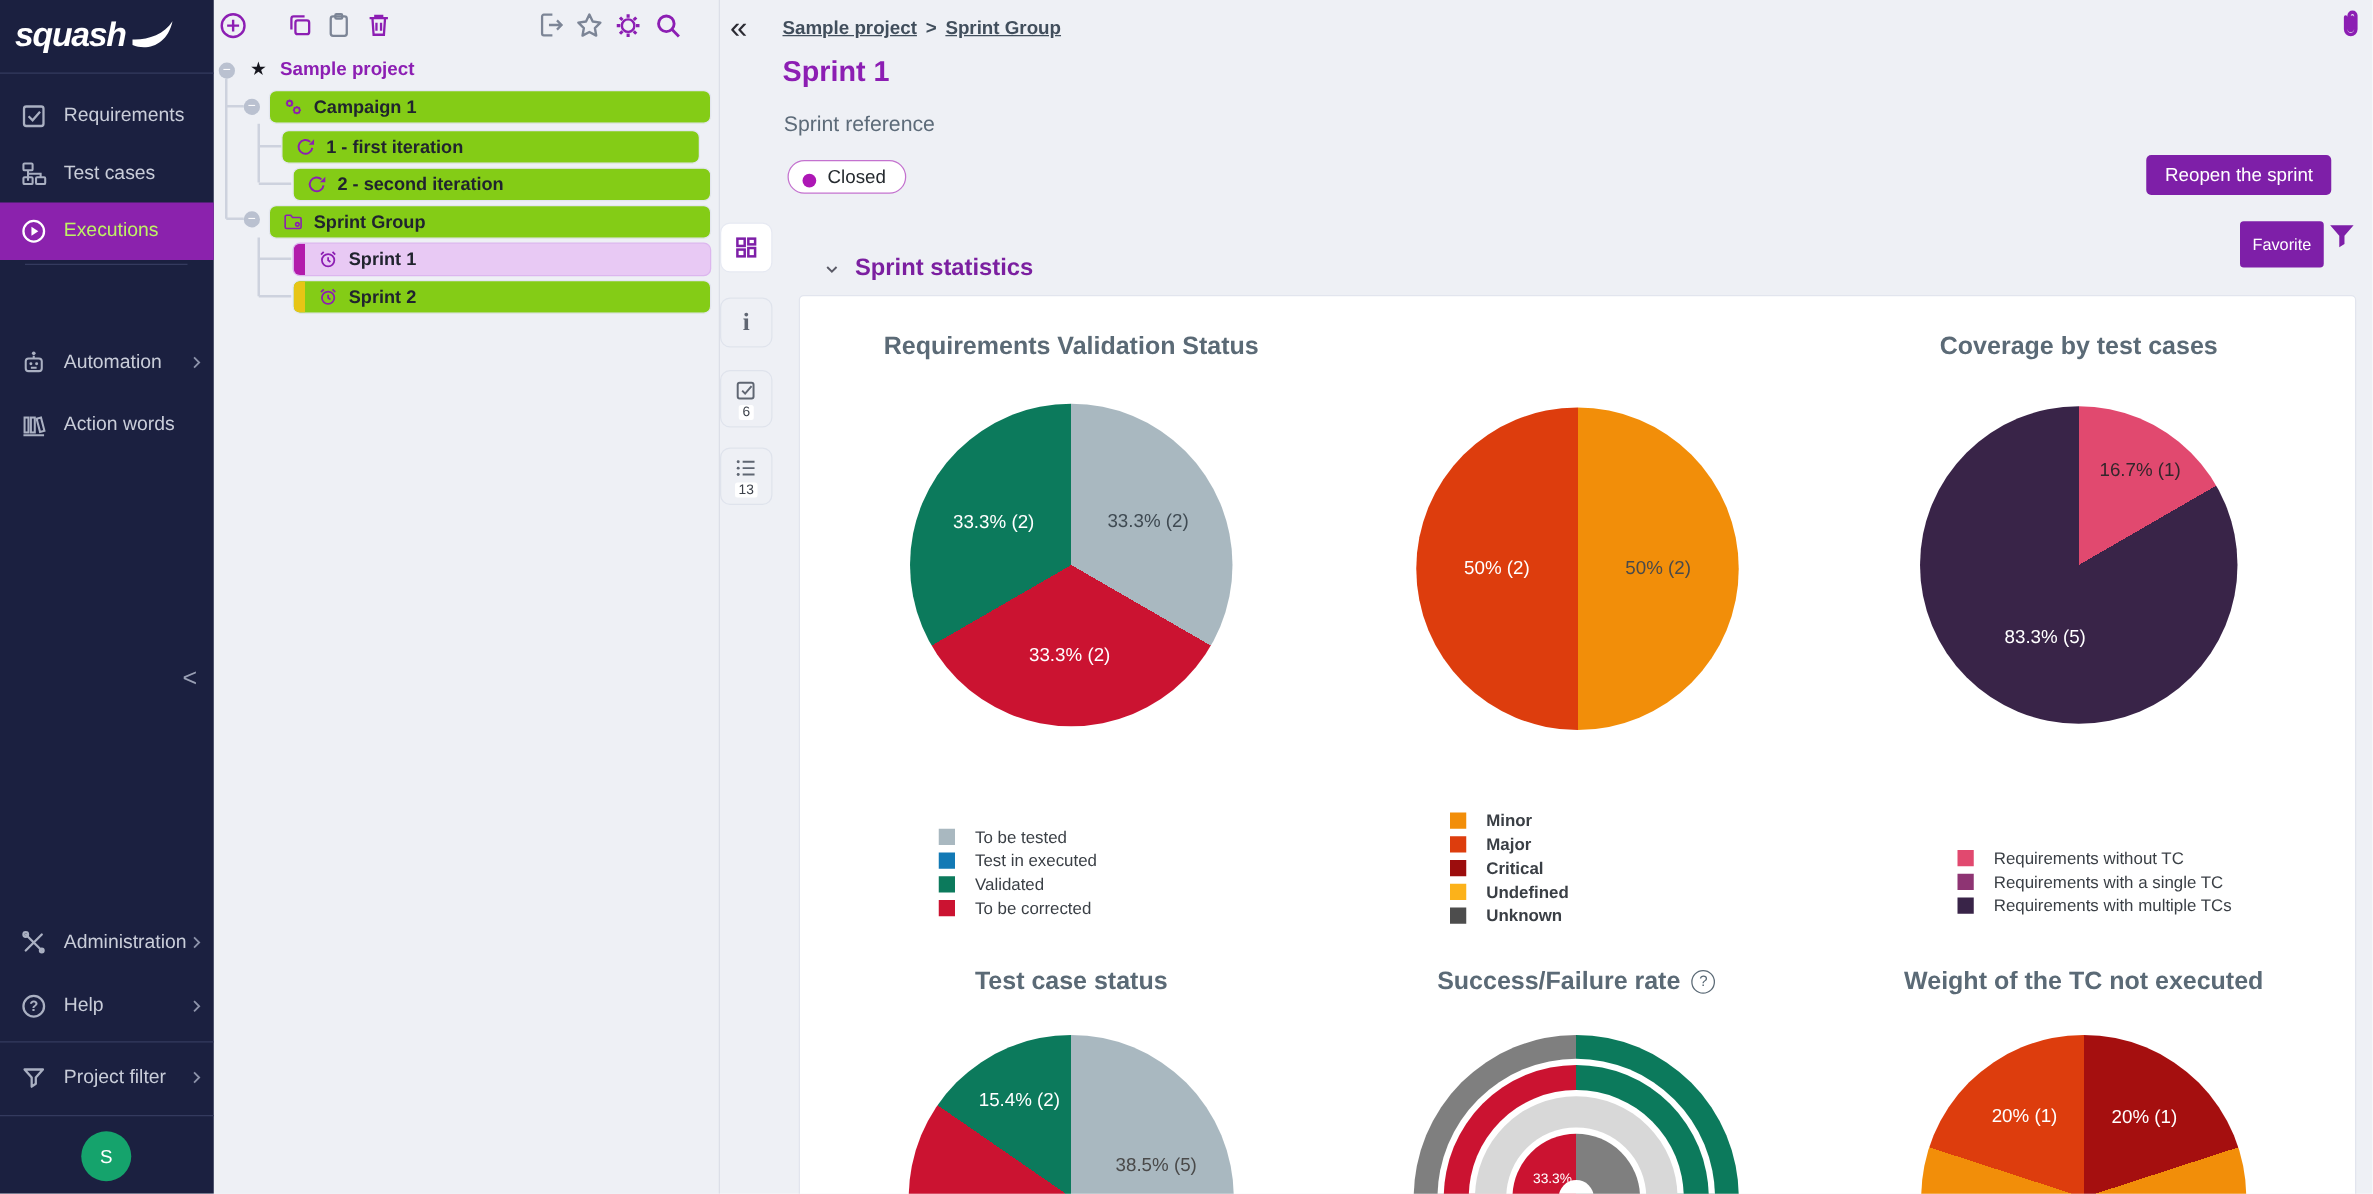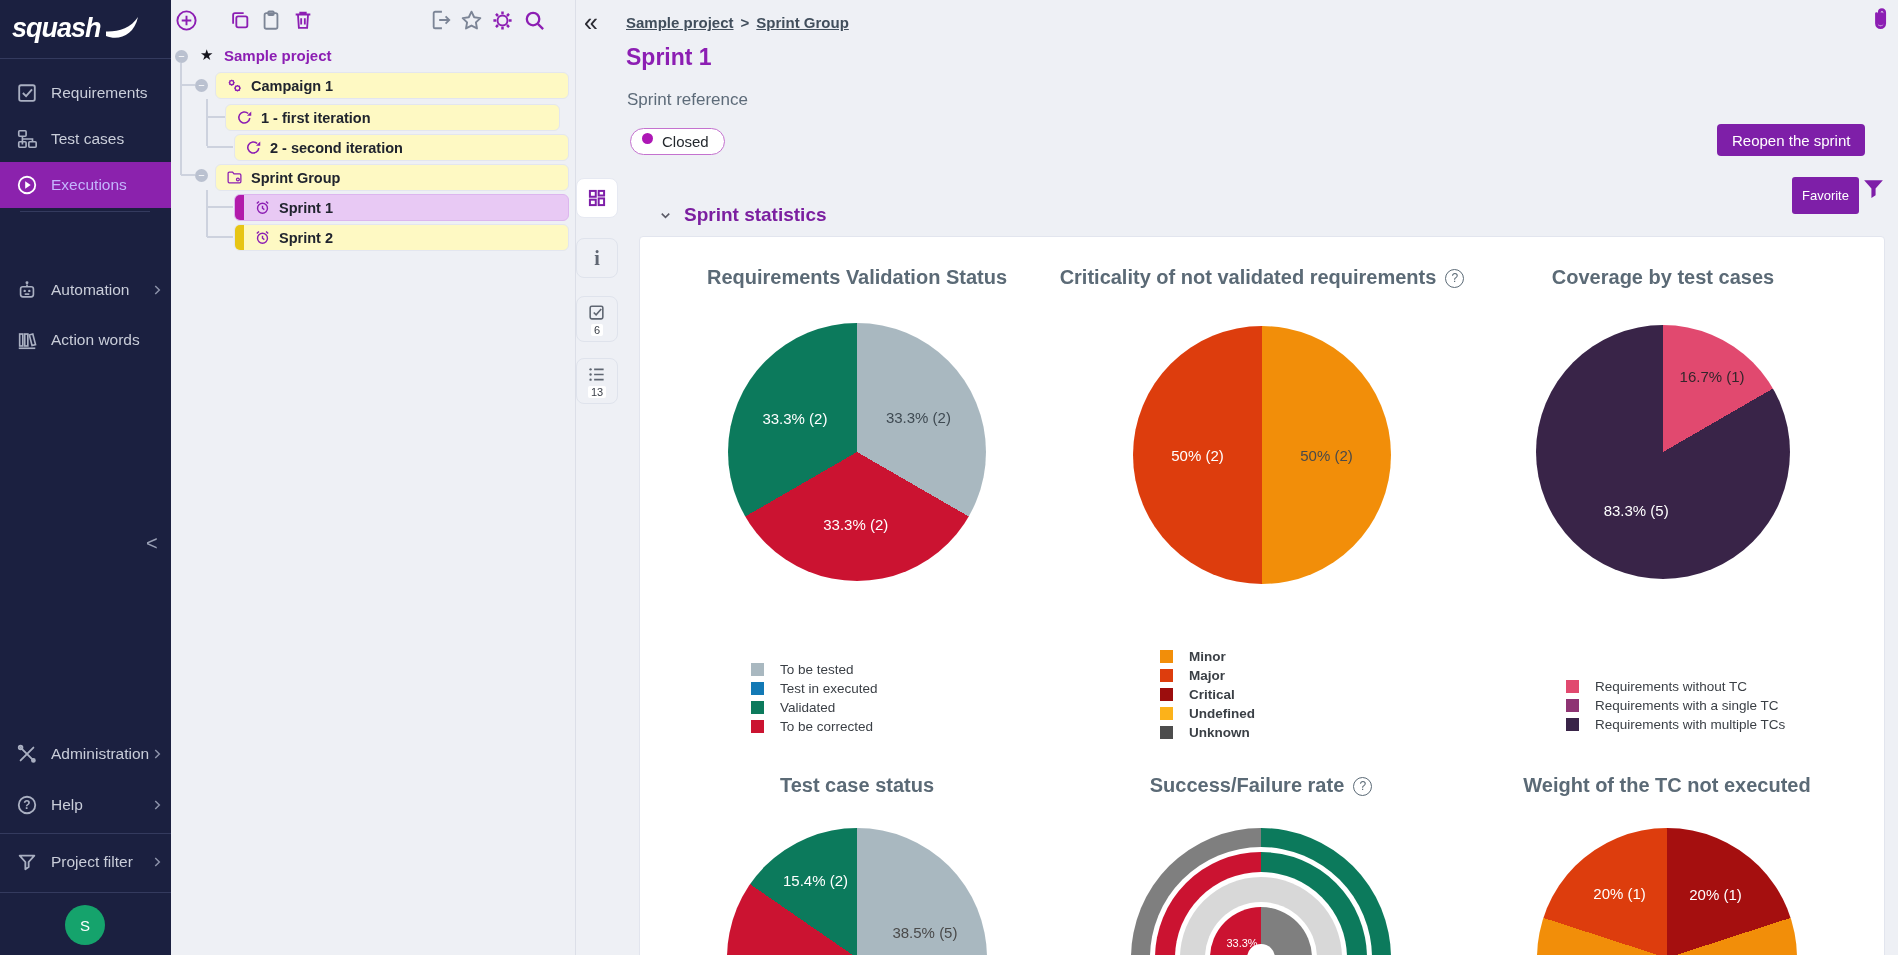--- a/index.html
+++ b/index.html
@@ -10,33 +10,33 @@
 
   
   .sidebar{position:absolute;left:0;top:0;width:171px;height:955px;background:#1b2040;z-index:30}
   .logo{position:absolute;left:12px;top:10px;display:flex;align-items:center;color:#fff}
   .logo-text{font-size:27px;font-weight:800;font-style:italic;letter-spacing:-1px}
   .sb-div{position:absolute;left:0;height:1px;background:#343a5e;width:171px}
   .sb-item{position:absolute;left:0;width:171px;height:46px;display:flex;align-items:center;
            padding-left:16px;box-sizing:border-box;gap:13px;color:#c9cdd9;cursor:pointer}
   .sb-item .sb-ico{width:22px;height:22px;color:#aab0c2;flex:0 0 auto}
   .sb-item .sb-label{font-size:15.5px;white-space:nowrap}
-  .sb-item.active{background:#8b22ad;color:#c4b5fd}
+  .sb-item.active{background:#8b22ad;color:#bef264}
   .sb-item.active .sb-ico{color:#fff}
   .sb-chev{position:absolute;right:7px;width:14px;height:14px;color:#8d93aa}
   .avatar{position:absolute;left:65px;top:905px;width:40px;height:40px;border-radius:50%;
           background:#15a36c;color:#fff;font-size:15px;display:flex;align-items:center;justify-content:center}
   .collapse-arrow{position:absolute;left:146px;top:532px;font-size:20px;color:#9aa0b5;cursor:pointer}
 
   
   .tree-panel{position:absolute;left:171px;top:0;width:404px;height:955px;background:#eef0f5;
               border-right:1px solid #dcdfe8;z-index:20}
   .tb-ico{position:absolute;top:9px;width:23px;height:23px;cursor:pointer}
   .purple{color:#8c1eb3}.gray{color:#7c8596}
-  .tree-row{position:absolute;height:27px;background:#fef9c3;border:1px solid #e3e6ef;border-radius:6px;
+  .tree-row{position:absolute;height:27px;background:#84cc16;border:1px solid #e3e6ef;border-radius:6px;
             display:flex;align-items:center;box-sizing:border-box;cursor:pointer;overflow:hidden}
   .tree-row .t-ico{width:17px;height:17px;color:#8c1eb3;margin:0 8px 0 10px;flex:0 0 auto}
   .tree-row .t-label{font-size:14.5px;font-weight:600;color:#20242e;white-space:nowrap}
   .tree-row.selected{background:#e8c9f4;border-color:#dcb6ee}
   .t-bar{width:9px;align-self:stretch;flex:0 0 auto}
   .toggle{position:absolute;width:13px;height:13px;border-radius:50%;background:#bac1d0;color:#fff;
           font-size:11px;line-height:12px;text-align:center;cursor:pointer}
   .guide{position:absolute;background:#cdd2de}
   .proj-star{position:absolute;font-size:15px;color:#15151d}
   .proj-label{position:absolute;font-size:15px;font-weight:700;color:#8c1eb3;cursor:pointer}
@@ -49,21 +49,21 @@
   .ptab.active .p-ico{color:#7e1fa8}
   .p-badge{font-size:11px;background:#fff;border-radius:2px;padding:0 3px;color:#3c414a;margin-top:1px}
   .i-glyph{font-family:"Liberation Serif","DejaVu Serif",serif;font-weight:700;font-size:20px;color:#5f6672;line-height:20px}
 
   
   .bc{position:absolute;left:626px;top:14px;font-size:15px;font-weight:600;color:#414e5c;display:flex;gap:7px}
   .bc a{color:#414e5c;text-decoration:underline;cursor:pointer}
   .dbl-chev{position:absolute;left:584px;top:8px;font-size:25px;color:#2b2b33;cursor:pointer}
   .page-title{position:absolute;left:626px;top:44px;font-size:23px;font-weight:700;color:#8c1eb3}
   .page-sub{position:absolute;left:627px;top:90px;font-size:17px;color:#5d6b79}
-  .chip{position:absolute;left:630px;top:128px;display:inline-flex;align-items:flex-start;background:#fff;
+  .chip{position:absolute;left:630px;top:128px;display:inline-flex;align-items:flex-end;background:#fff;
         border:1.5px solid #c472cf;border-radius:15px;padding:4px 15px 4px 11px}
   .chip .dot{width:11px;height:11px;border-radius:50%;background:#ad17b5;margin-right:9px}
   .chip .ct{font-size:15px;color:#24292e}
   .btn{position:absolute;background:#7e1fa8;color:#fff;border:none;border-radius:4px;cursor:pointer;
        font-family:inherit}
   .btn-reopen{left:1717px;top:124px;height:32px;padding:0 15px;font-size:15px}
   .btn-fav{left:1792px;top:177px;height:37px;padding:0 10px;font-size:13px;border-radius:3px}
   .sec-head{position:absolute;left:658px;top:204px;display:flex;align-items:center;gap:11px;cursor:pointer}
   .sec-head .sh-txt{font-size:19px;font-weight:700;color:#7b1fa0}
   .sec-head .sh-chev{width:15px;height:15px;color:#5a5a66}
@@ -417,21 +417,20 @@
       </div>
       <div class="legend-row">
         <span class="swatch" style="background: rgb(12, 122, 92);"></span>
         <span>Validated</span>
       </div>
       <div class="legend-row">
         <span class="swatch" style="background: rgb(203, 19, 49);"></span>
         <span>To be corrected</span>
       </div>
     </div>
-    <div class="chart-title" style="left: 962px; top: 266px; width: 600px;"><span>Criticality of not validated requirements</span><span class="help">?</span></div>
     <div class="pie" style="left: 1133px; top: 326px; height: 258px; width: 258px; background: conic-gradient(rgb(242, 142, 9) 0deg, rgb(242, 142, 9) 180deg, rgb(221, 61, 13) 180deg, rgb(221, 61, 13) 360deg);"></div>
     <span class="pie-label" style="color: rgb(74, 74, 74); left: 1326.5px; top: 455px;">50% (2)</span>
     <span class="pie-label" style="color: rgb(255, 255, 255); left: 1197.5px; top: 455px;">50% (2)</span>
     <div class="legend" style="left: 1160px; top: 647px; font-weight: bold;">
       <div class="legend-row">
         <span class="swatch" style="background: rgb(242, 142, 9);"></span>
         <span>Minor</span>
       </div>
       <div class="legend-row">
         <span class="swatch" style="background: rgb(221, 61, 13);"></span>

